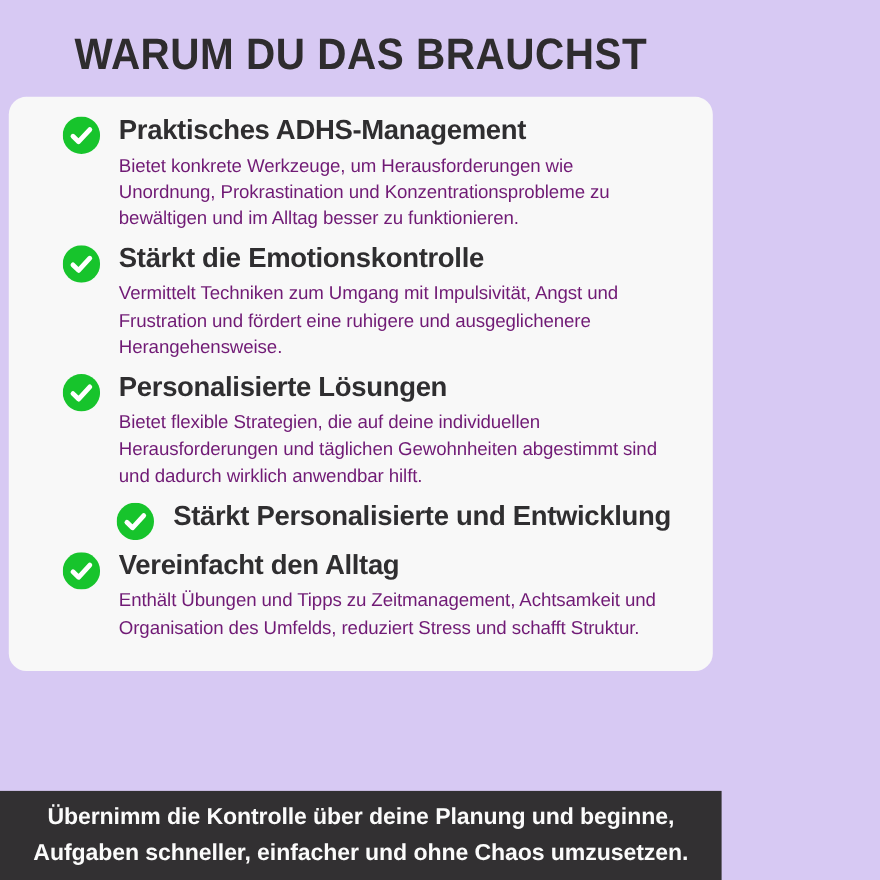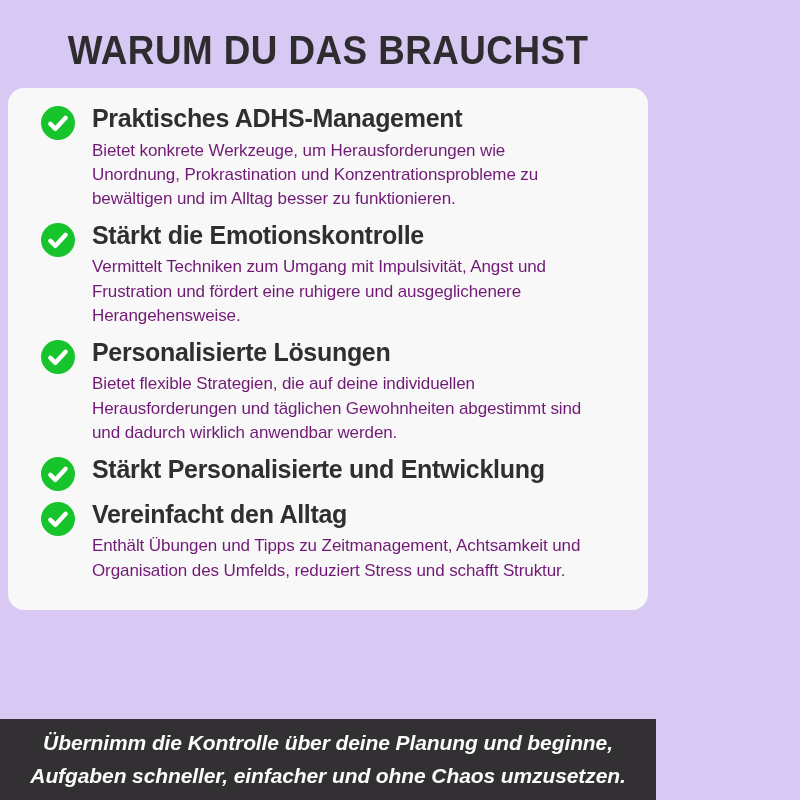--- a/index.html
+++ b/index.html
@@ -35,20 +35,21 @@
     width: 640px;
     box-sizing: border-box;
     background: #f8f8f8;
     border-radius: 16px;
     padding: 16px 38px 18px 33px;
   }
   .benefit {
     display: flex;
     align-items: flex-start;
     margin-bottom: 9px;
+    justify-content: flex-end;
   }
   .check-wrap {
     flex: 0 0 34px;
     width: 34px;
     height: 34px;
     margin-top: 2px;
   }
   .check-wrap svg {
     display: block;
     width: 34px;
@@ -83,21 +84,20 @@
   }
   .footer-text {
     margin: 0;
     max-width: 744px;
     text-align: center;
     font-size: 21px;
     line-height: 1.55;
     font-weight: 700;
     letter-spacing: -0.1px;
     color: #fbfbfb;
-    font-style: italic;
   }
 </style>
 </head>
 <body>
 
 <div class="page">
 
   <h1 class="page-title">WARUM DU DAS BRAUCHST</h1>
 
   <div class="card">
@@ -130,21 +130,21 @@
 
     <div class="benefit">
       <span class="check-wrap">
         <svg viewBox="0 0 24 24" aria-hidden="true">
           <circle cx="12" cy="12" r="12" fill="#17c42c"></circle>
           <path d="M6.6 12.6 L10.2 16.1 L17.4 8.3" fill="none" stroke="#ffffff" stroke-width="3.1" stroke-linecap="round" stroke-linejoin="round"></path>
         </svg>
       </span>
       <div class="benefit-text">
         <h2 class="benefit-heading">Personalisierte Lösungen</h2>
-        <p class="benefit-body">Bietet flexible Strategien, die auf deine individuellen Herausforderungen und täglichen Gewohnheiten abgestimmt sind und dadurch wirklich anwendbar werden.</p>
+        <p class="benefit-body">Bietet flexible Strategien, die auf deine individuellen Herausforderungen und täglichen Gewohnheiten abgestimmt sind und dadurch wirklich anwendbar hilft.</p>
       </div>
     </div>
 
     <div class="benefit">
       <span class="check-wrap">
         <svg viewBox="0 0 24 24" aria-hidden="true">
           <circle cx="12" cy="12" r="12" fill="#17c42c"></circle>
           <path d="M6.6 12.6 L10.2 16.1 L17.4 8.3" fill="none" stroke="#ffffff" stroke-width="3.1" stroke-linecap="round" stroke-linejoin="round"></path>
         </svg>
       </span>

